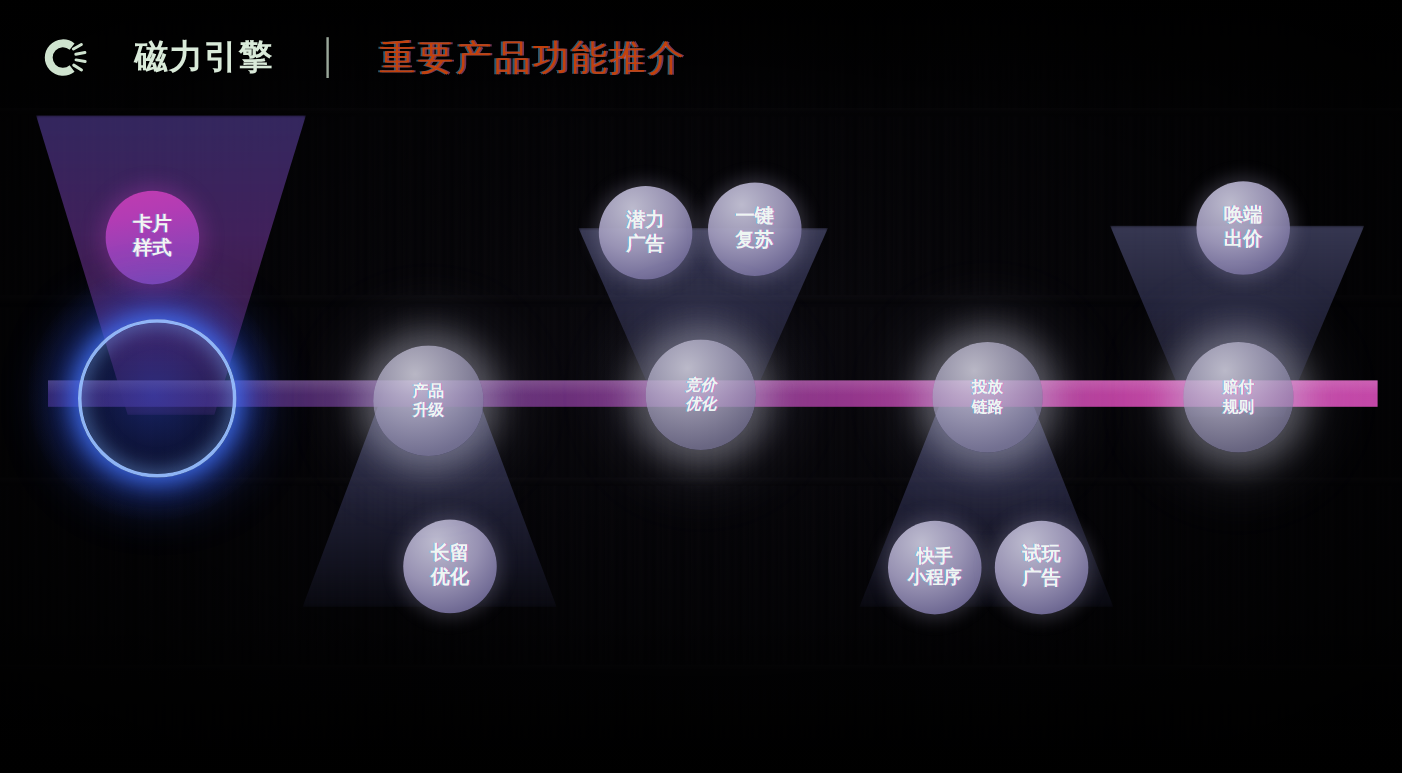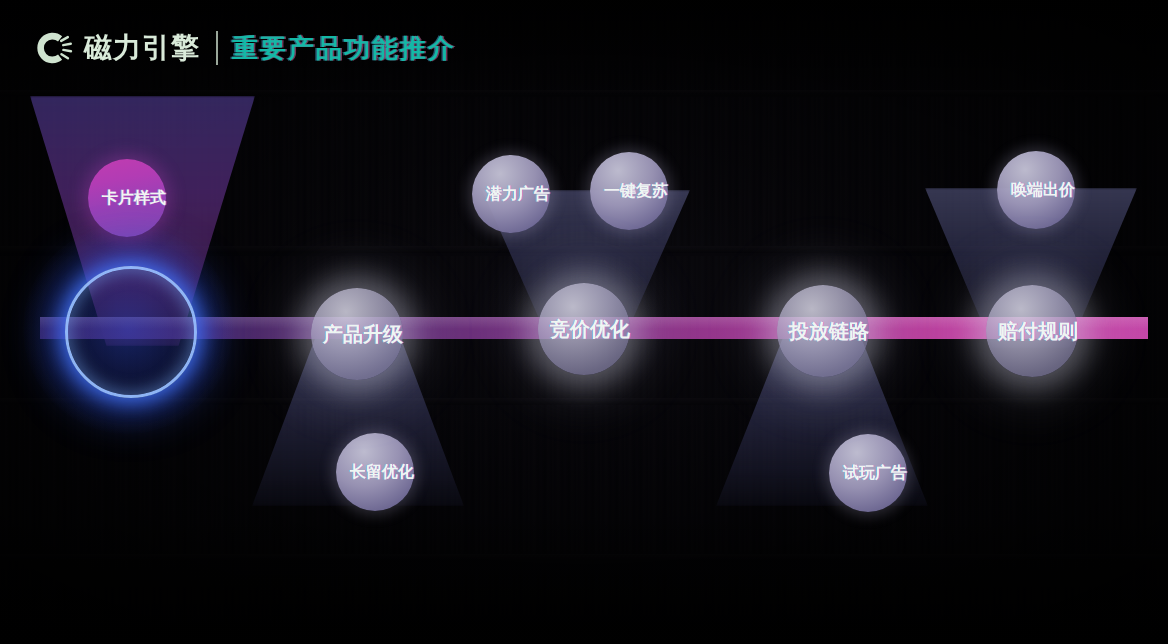--- a/index.html
+++ b/index.html
@@ -69,20 +69,21 @@
 
   
   .header {
     position: absolute;
     top: 20px;
     left: 36px;
     display: flex;
     align-items: center;
     height: 56px;
     z-index: 40;
+    gap: 28px;
   }
   .logo-mark {
     width: 38px;
     height: 38px;
     position: relative;
     flex: 0 0 auto;
   }
   .brand-text {
     margin-left: 10px;
     font-size: 28px;
@@ -93,23 +94,23 @@
     white-space: nowrap;
   }
   .brand-divider {
     width: 2px;
     height: 34px;
     background: #9aa79a;
     margin: 0 14px 0 16px;
     flex: 0 0 auto;
   }
   .page-title {
-    font-size: 26px;
-    font-weight: 700;
-    color: #14b8a6;
+    font-size: 30px;
+    font-weight: 400;
+    color: #c2410c;
     letter-spacing: 2px;
     white-space: nowrap;
     text-shadow: 1.5px 0 0 rgba(255,120,190,.45), -1.5px 0 0 rgba(90,200,255,.45);
     font-family: "DejaVu Sans", "Liberation Sans", sans-serif;
   }
 
   
   .timeline-bar {
     position: absolute;
     left: 40px;
@@ -152,23 +153,23 @@
         rgba(78,80,132,0.40) 45%,
         rgba(56,58,100,0.28) 80%,
         rgba(40,42,78,0.15) 100%);
   }
 
   
   .node {
     position: absolute;
     border-radius: 50%;
     display: flex;
-    flex-direction: row;
+    flex-direction: column;
     align-items: center;
-    justify-content: flex-end;
+    justify-content: center;
     text-align: center;
     line-height: 1.22;
     color: #eef6f2;
     z-index: 20;
     user-select: none;
   }
   .node .lbl {
     display: block;
     white-space: nowrap;
     text-shadow: 1px 0 0 rgba(255,110,190,.55), -1px 0 0 rgba(80,210,255,.55);
@@ -179,21 +180,21 @@
   .node-main {
     width: 92px;
     height: 92px;
     background: radial-gradient(circle at 38% 26%,
         rgba(214,212,228,0.86) 0%,
         rgba(176,172,200,0.80) 42%,
         rgba(140,136,172,0.74) 75%,
         rgba(124,120,158,0.70) 100%);
     box-shadow: 0 0 26px 12px rgba(230,230,245,0.30),
                 0 0 56px 22px rgba(200,200,230,0.14);
-    font-size: 20px;
+    font-size: 13px;
   }
   
   .node-sat {
     width: 78px;
     height: 78px;
     background: radial-gradient(circle at 36% 24%,
         rgba(198,196,216,0.95) 0%,
         rgba(158,152,186,0.95) 45%,
         rgba(116,110,154,0.95) 78%,
         rgba(100,94,140,0.95) 100%);
@@ -297,53 +298,57 @@
   <div class="timeline-bar"></div>
 
   <div class="hero-glow" style="left:23px;  top:224px;"></div>
   <div class="hero-ring" style="left:65px;  top:266px;"></div>
 
   <div class="node node-sat node-magenta" style="left:88px; top:159px;">
     <span class="lbl">卡片</span>
     <span class="lbl">样式</span>
   </div>
 
-  <div class="node node-sat" style="left:472px; top:155px;">
+  <div class="node node-sat" style="left:499px; top:155px;">
     <span class="lbl">潜力</span>
     <span class="lbl">广告</span>
   </div>
 
   <div class="node node-sat" style="left:590px; top:152px;">
     <span class="lbl">一键</span>
     <span class="lbl">复苏</span>
   </div>
 
   <div class="node node-sat" style="left:997px; top:151px;">
     <span class="lbl">唤端</span>
     <span class="lbl">出价</span>
   </div>
 
   <div class="node node-sat" style="left:336px; top:433px;">
     <span class="lbl">长留</span>
     <span class="lbl">优化</span>
   </div>
 
+  <div class="node node-sat wide" style="left:740px; top:434px;">
+    <span class="lbl">快手</span>
+    <span class="lbl">小程序</span>
+  </div>
 
   <div class="node node-sat" style="left:829px; top:434px;">
     <span class="lbl">试玩</span>
     <span class="lbl">广告</span>
   </div>
 
 
   <div class="node node-main" style="left:311px; top:288px;">
     <span class="lbl">产品</span>
     <span class="lbl">升级</span>
   </div>
 
-  <div class="node node-main" style="left:538px; top:283px;">
+  <div class="node node-main" style="left:538px; top:283px;font-style:italic;">
     <span class="lbl">竞价</span>
     <span class="lbl">优化</span>
   </div>
 
   <div class="node node-main" style="left:986px; top:285px;">
     <span class="lbl">赔付</span>
     <span class="lbl">规则</span>
   </div>
 
   <div class="node node-main" style="left:777px; top:285px;">

